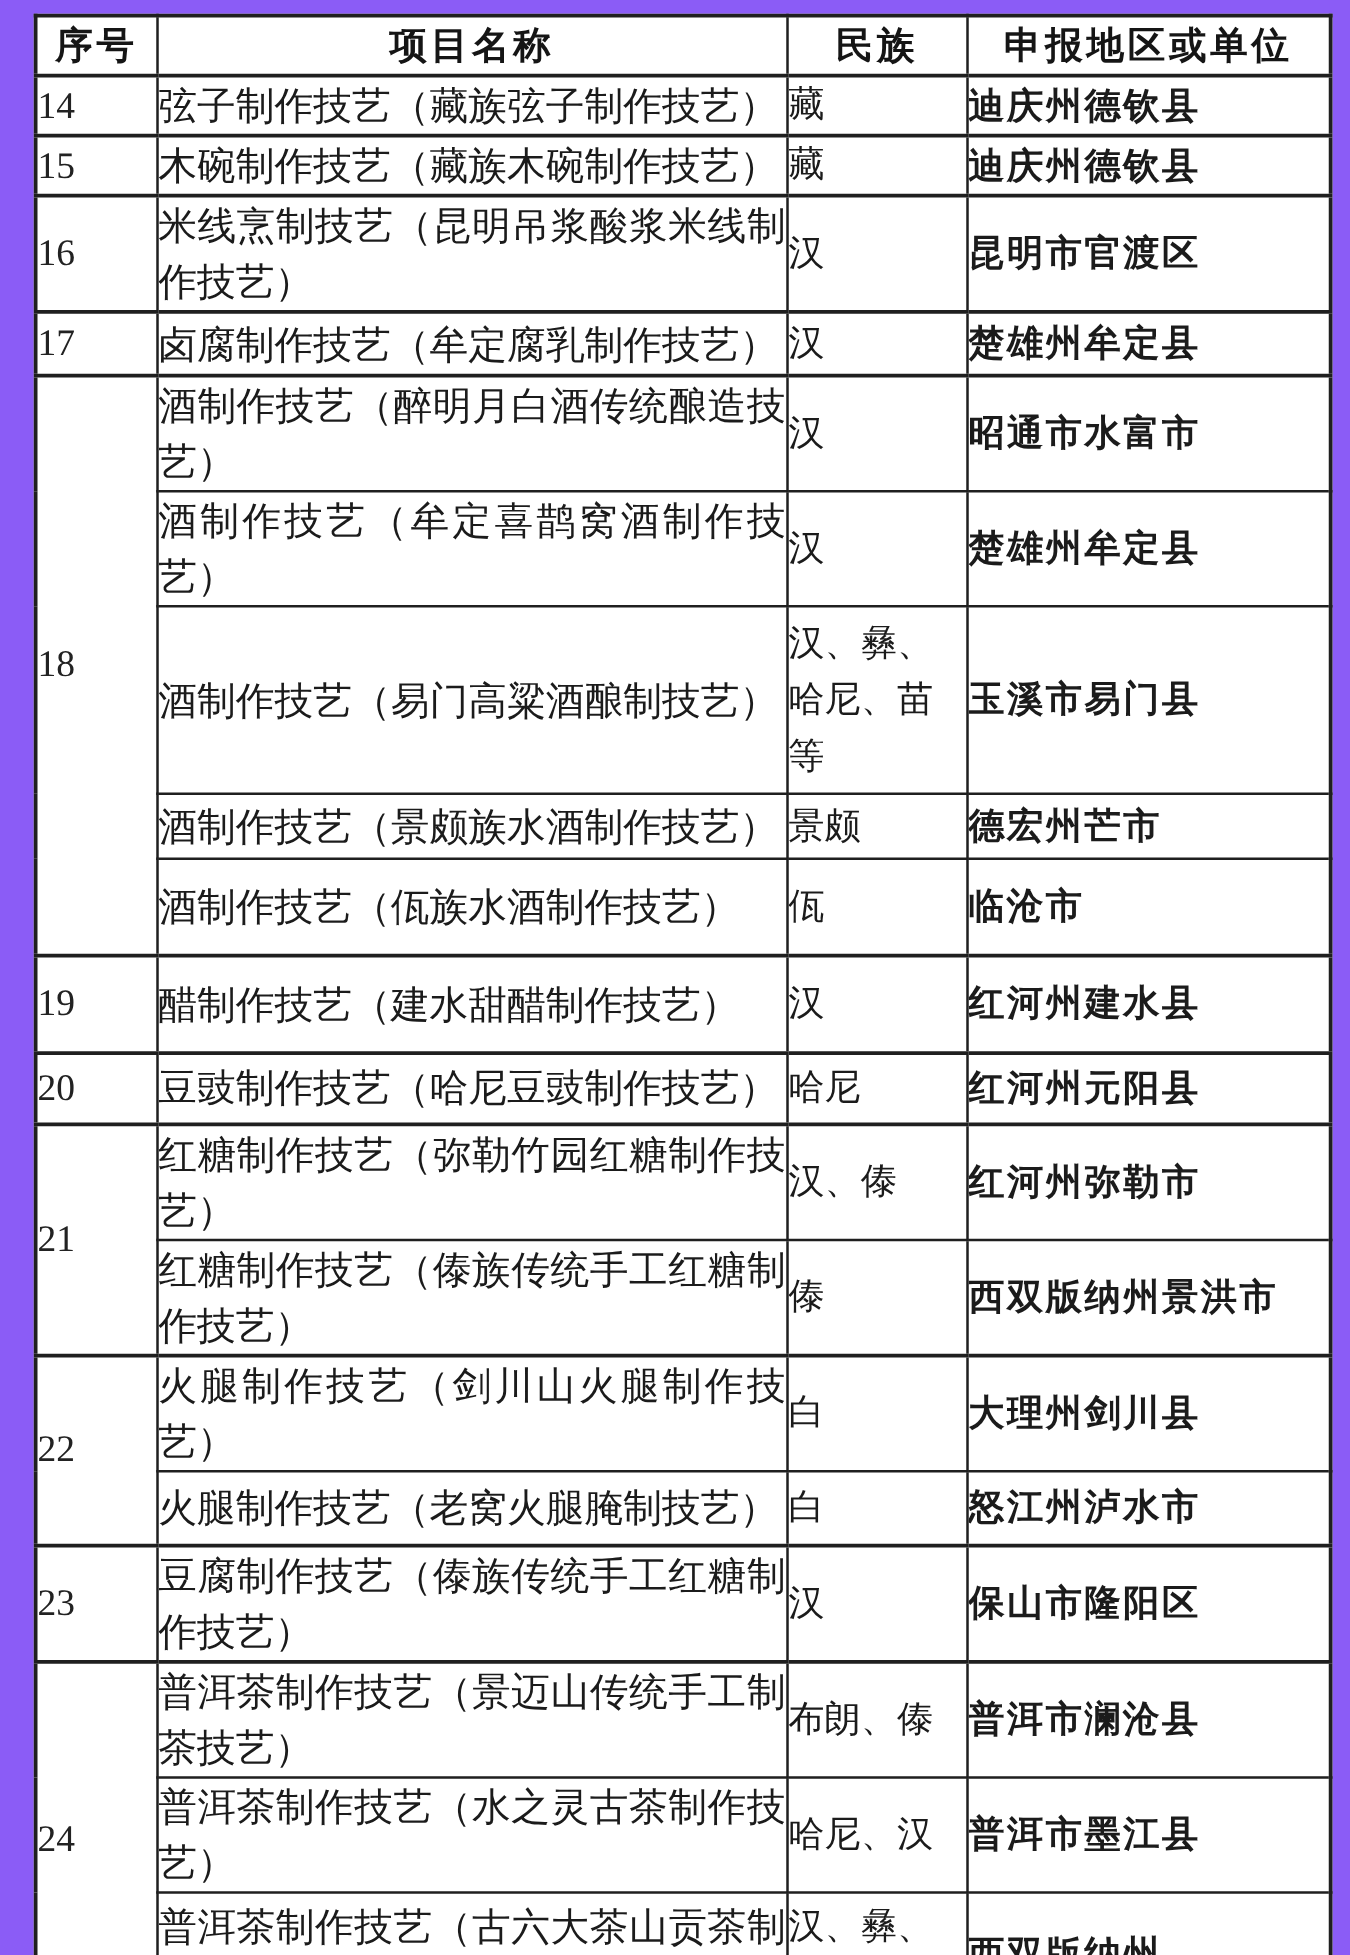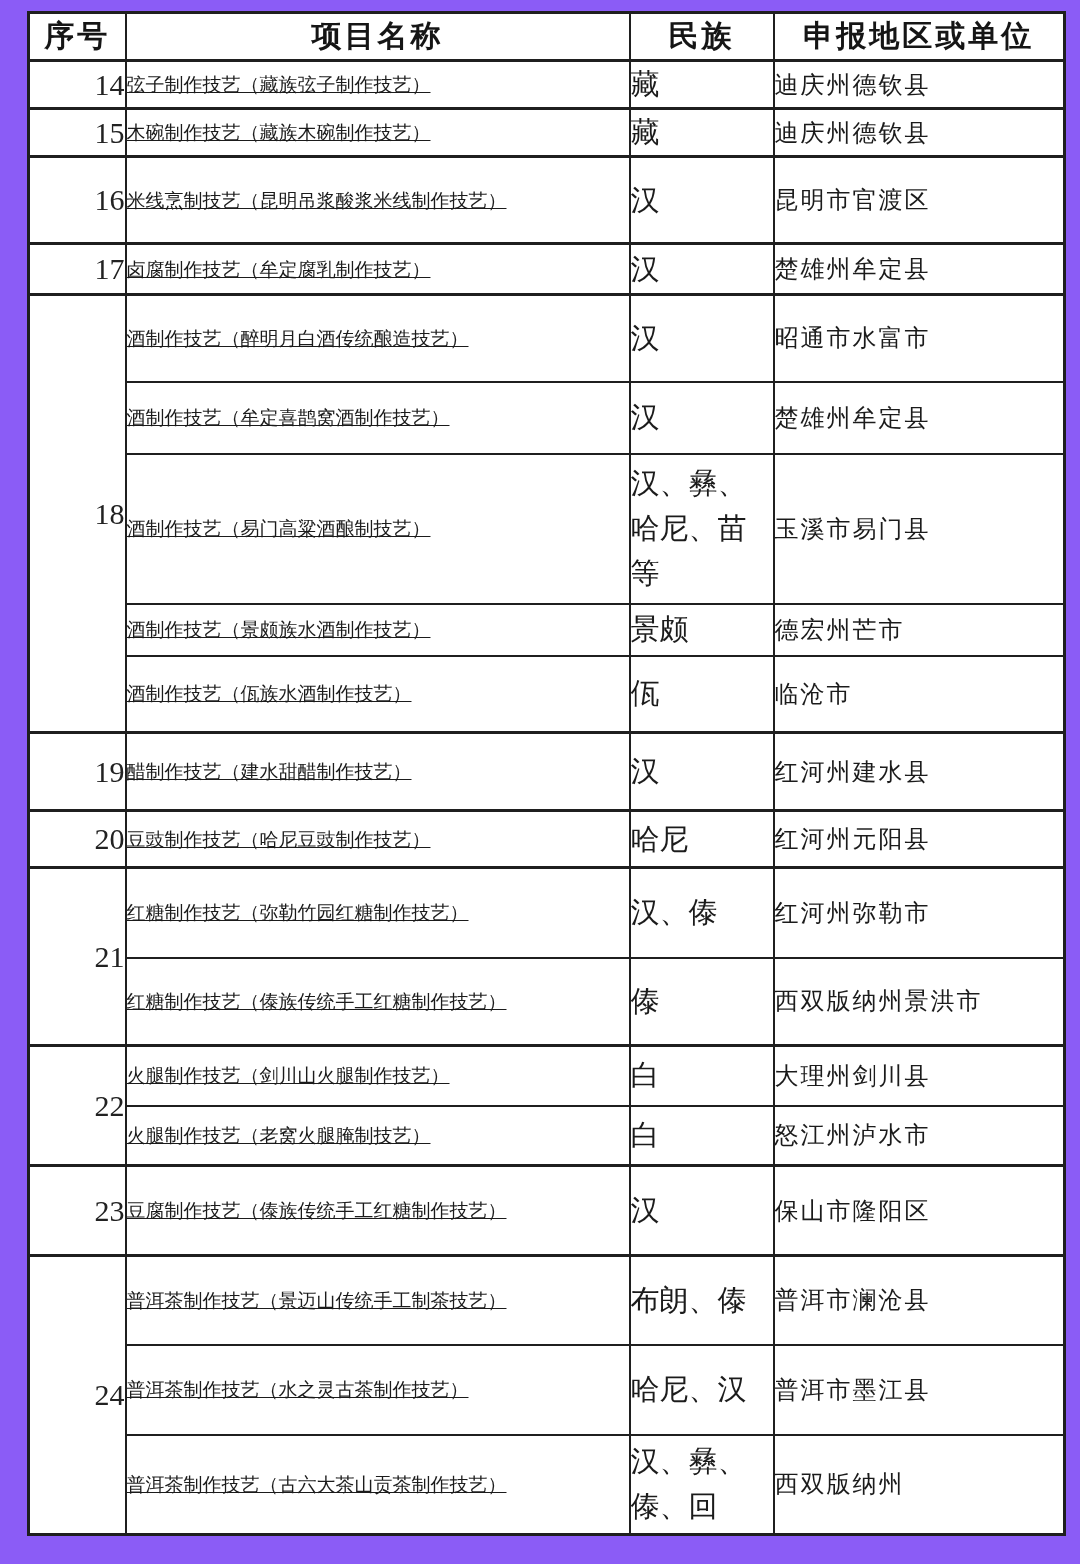--- a/index.html
+++ b/index.html
@@ -50,48 +50,48 @@
     font-size: 30px;
     letter-spacing: 3px;
     text-align: center;
     border-bottom-width: 3px;
     color: #151515;
   }
 
   tbody tr.group-start td { border-top-width: 3px; }
 
   td.no {
-    text-align: right;
+    text-align: left;
     font-size: 30px;
     color: #222222;
   }
   td.name {
     padding: 2px 18px;
-    font-size: 19px;
+    font-size: 31px;
     line-height: 45px;
     text-align: justify;
     text-justify: inter-character;
     word-break: break-all;
     color: #1b1b1b;
-    text-decoration: underline;
   }
   td.ethnic {
     padding: 2px 10px 2px 12px;
     font-size: 29px;
     line-height: 45px;
     word-break: break-all;
     color: #1b1b1b;
   }
   td.region {
     padding: 2px 6px 2px 18px;
-    font-size: 24px;
+    font-size: 29px;
     line-height: 42px;
     letter-spacing: 2px;
     word-break: break-all;
     color: #1b1b1b;
+    font-weight: bold;
   }
 </style>
 </head>
 <body>
 
 <div class="page">
   <div class="table-wrap">
     <table class="heritage">
       <colgroup>
         <col class="c-no">

